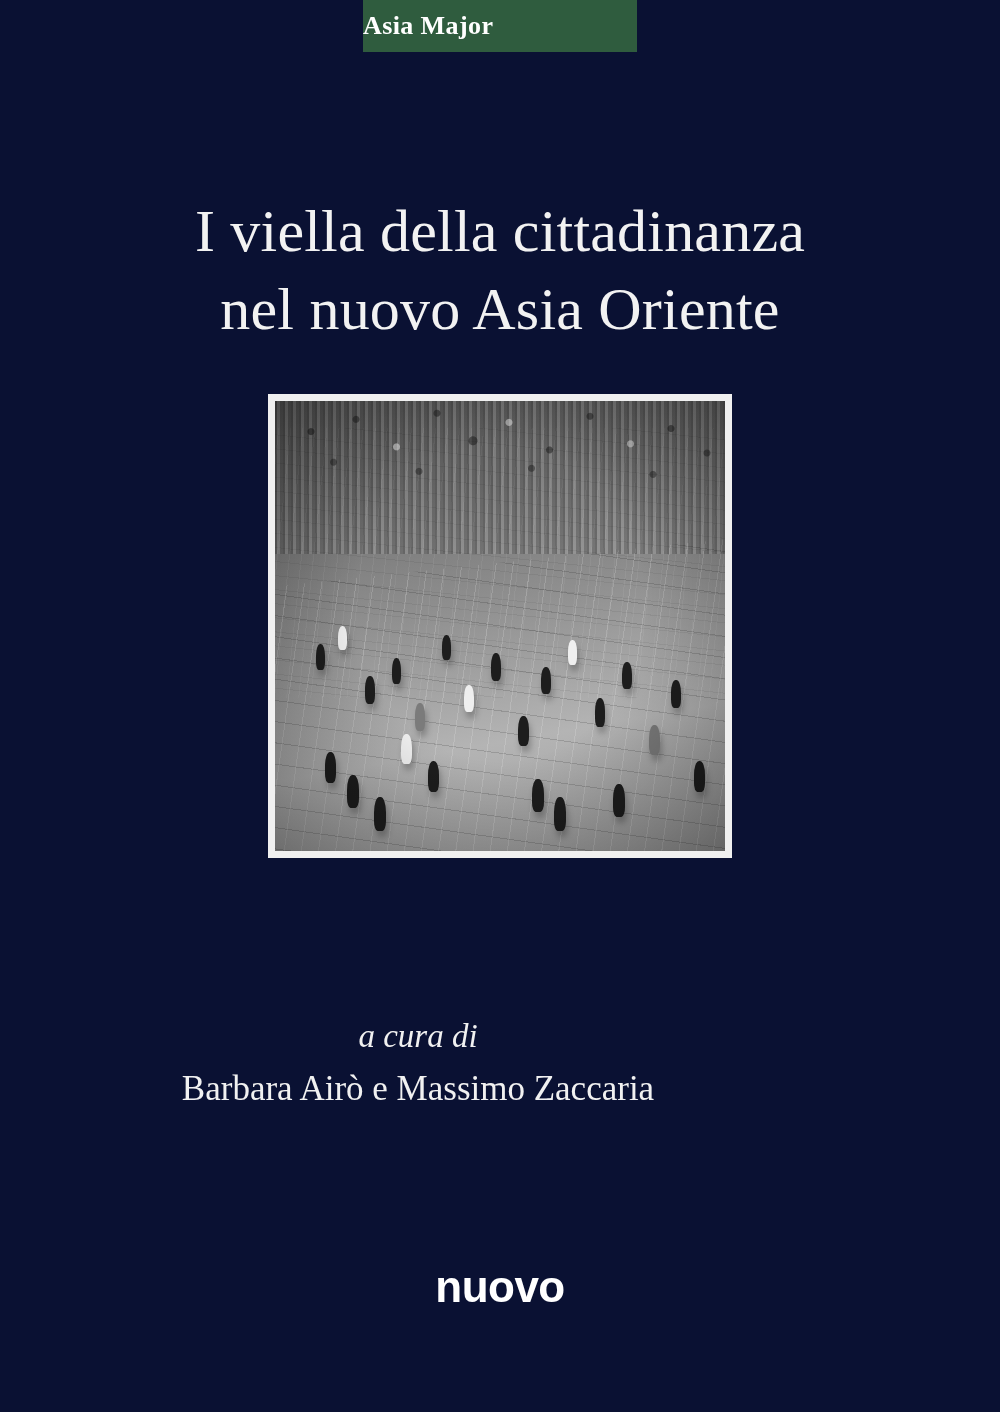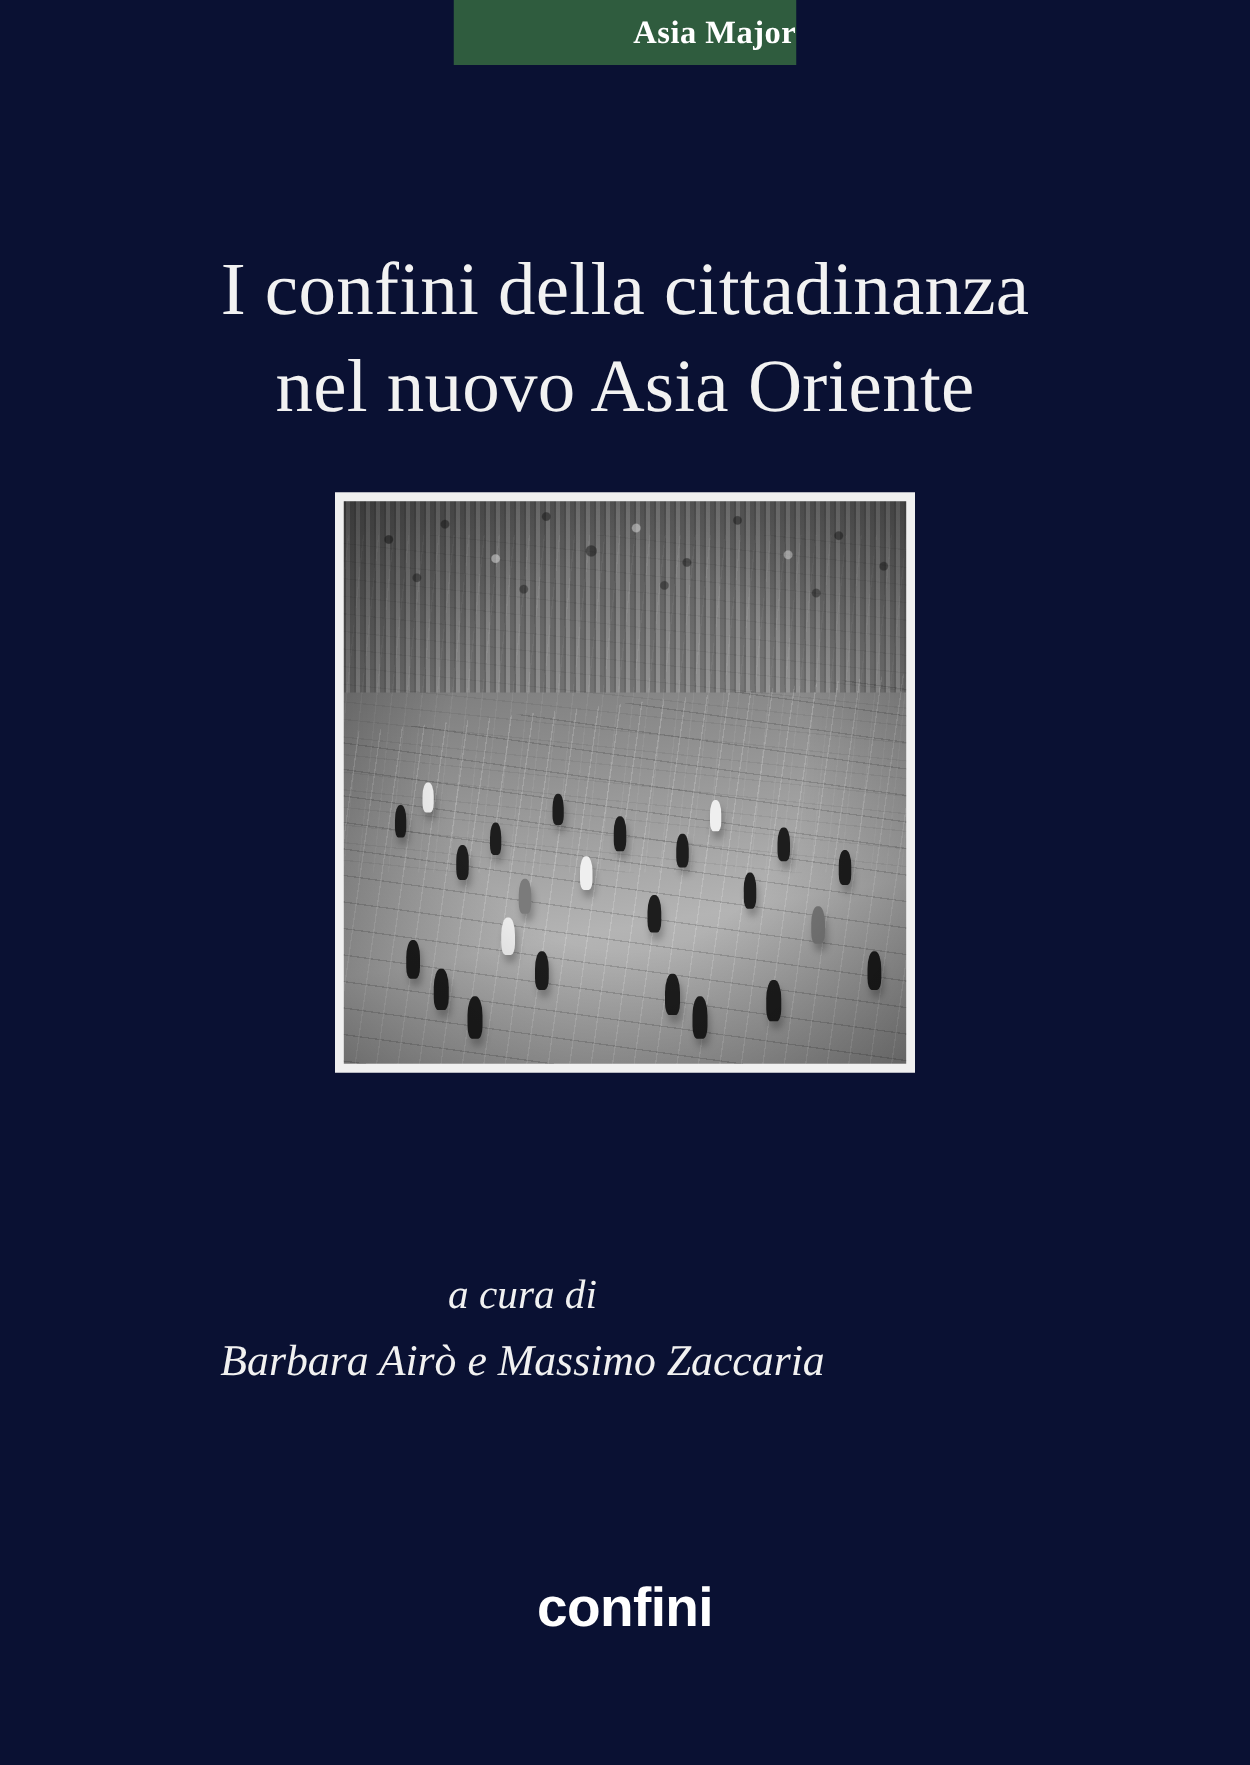--- a/index.html
+++ b/index.html
@@ -17,21 +17,21 @@
   }
   .series-band {
     position: absolute;
     top: 0;
     left: 363px;
     width: 274px;
     height: 52px;
     background: #2f5c3e;
     display: flex;
     align-items: center;
-    justify-content: flex-end;
+    justify-content: flex-start;
   }
   .series-band .series-label {
     color: #ffffff;
     font-family: "Liberation Serif", serif;
     font-weight: bold;
     font-size: 26px;
     letter-spacing: 0.4px;
   }
   .title-block {
     position: absolute;
@@ -138,21 +138,20 @@
     color: #f1f1f1;
   }
   .editors-prefix {
     font-family: "Liberation Serif", serif;
     font-style: italic;
     font-size: 33px;
     line-height: 48px;
   }
   .editors-names {
     font-family: "Liberation Serif", serif;
-    font-style: italic;
     font-size: 35px;
     line-height: 50px;
     margin-top: 4px;
   }
   .publisher {
     position: absolute;
     top: 1262px;
     left: 0;
     width: 1000px;
     text-align: center;
@@ -168,21 +167,21 @@
 </head>
 <body>
 
 <div class="cover">
 
   <div class="series-band">
     <span class="series-label">Asia Major</span>
   </div>
 
   <div class="title-block">
-    <div class="title-line">I confini della cittadinanza</div>
+    <div class="title-line">I viella della cittadinanza</div>
     <div class="title-line">nel nuovo Asia Oriente</div>
   </div>
 
   <div class="photo-frame">
     <div class="photo">
       <div class="paving2"></div>
       <div class="paving"></div>
       <div class="crowd-top"></div>
 
       <div class="figure" style="left:9%;  top:54%; width:9px;  height:26px;"></div>
@@ -214,16 +213,16 @@
       <div class="vignette"></div>
     </div>
   </div>
 
   <div class="editors-block">
     <div class="editors-prefix">a cura di</div>
     <div class="editors-names">Barbara Airò e Massimo Zaccaria</div>
   </div>
 
   <div class="publisher">
-    <span class="publisher-name">confini</span>
+    <span class="publisher-name">nuovo</span>
   </div>
 
 </div>
 
 </body></html>

